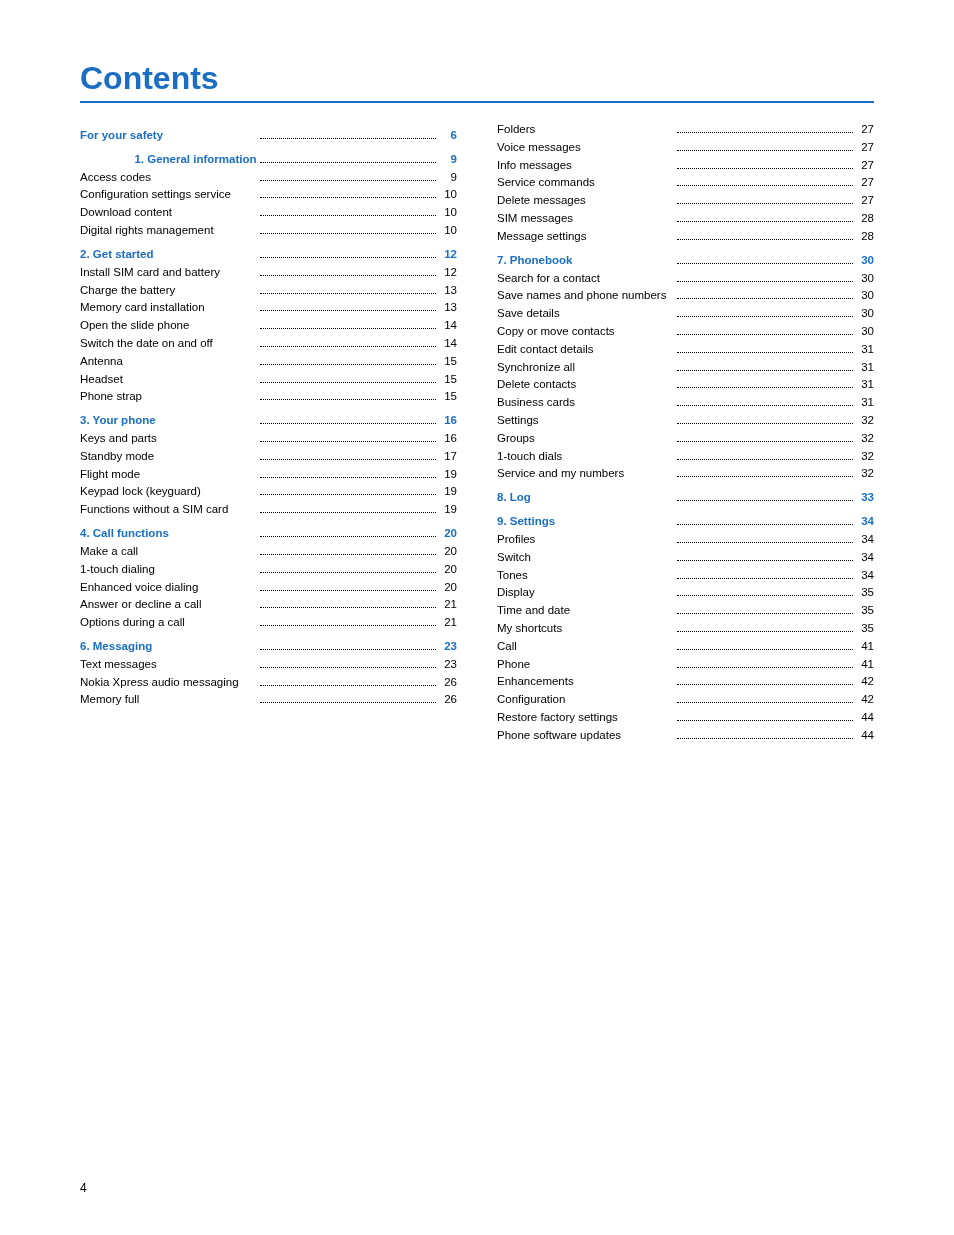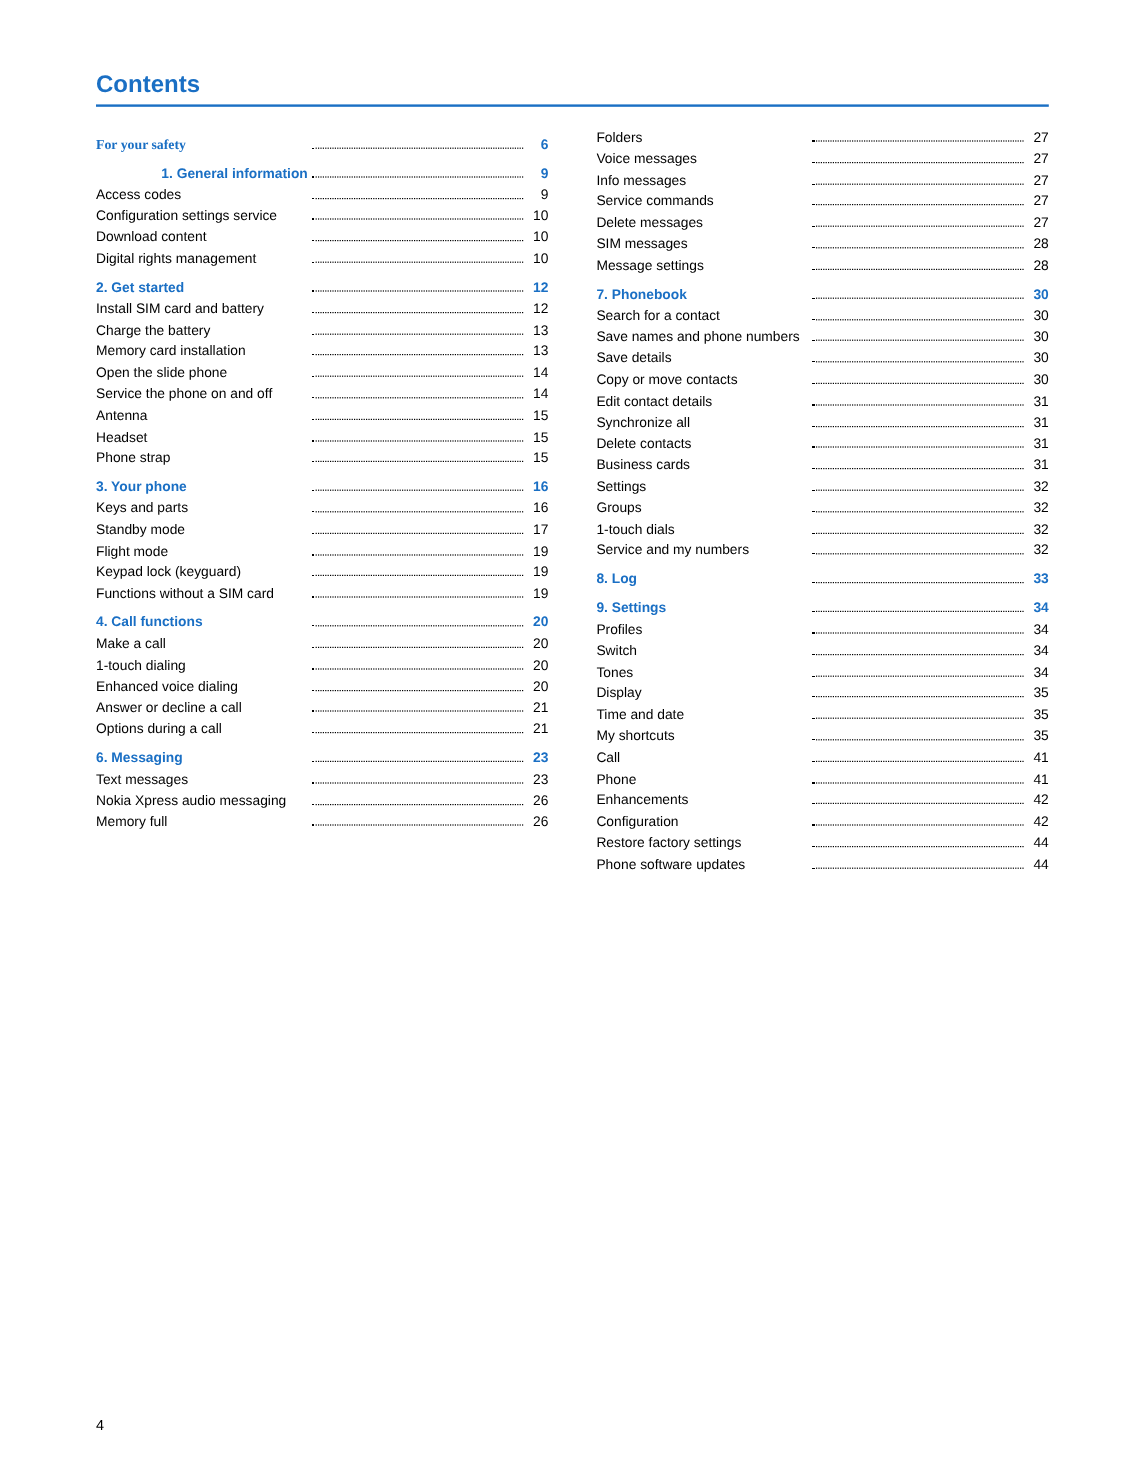--- a/index.html
+++ b/index.html
@@ -15,21 +15,21 @@
       justify-content: center;
     }
     .page {
       width: 954px;
       min-height: 1235px;
       background: #ffffff;
       padding: 60px 80px 60px 80px;
       position: relative;
     }
     .title {
-      font-size: 20px;
+      font-size: 32px;
       font-weight: bold;
       color: #1a6fc4;
       margin-bottom: 4px;
     }
     .title-underline {
       border-bottom: 2px solid #1a6fc4;
       margin-bottom: 18px;
     }
     .columns {
       display: flex;
@@ -72,21 +72,21 @@
 </head>
 <body>
 
 <div class="page">
   <h1 class="title">Contents</h1>
   <div class="title-underline"></div>
 
   <div class="columns">
     <div class="col" id="left-col">
         <div class="toc-entry section-gap">
-          <span class="label" style="color: rgb(26, 111, 196); font-weight: bold; font-family: Liberation Serif, serif;">For your safety</span>
+          <span class="label" style="color: rgb(26, 111, 196); font-weight: bold;">For your safety</span>
           <span class="dots"></span>
           <span class="page-num" style="color: rgb(26, 111, 196); font-weight: bold;">6</span>
         </div>
         <div class="toc-entry section-gap">
           <span class="label" style="color: rgb(26, 111, 196); font-weight: bold; text-align: right;">1.   General information</span>
           <span class="dots"></span>
           <span class="page-num" style="color: rgb(26, 111, 196); font-weight: bold;">9</span>
         </div>
         <div class="toc-entry">
           <span class="label">Access codes</span>
@@ -127,21 +127,21 @@
           <span class="label">Memory card installation</span>
           <span class="dots"></span>
           <span class="page-num">13</span>
         </div>
         <div class="toc-entry">
           <span class="label">Open the slide phone</span>
           <span class="dots"></span>
           <span class="page-num">14</span>
         </div>
         <div class="toc-entry">
-          <span class="label">Service the phone on and off</span>
+          <span class="label">Switch the date on and off</span>
           <span class="dots"></span>
           <span class="page-num">14</span>
         </div>
         <div class="toc-entry">
           <span class="label">Antenna</span>
           <span class="dots"></span>
           <span class="page-num">15</span>
         </div>
         <div class="toc-entry">
           <span class="label">Headset</span>

